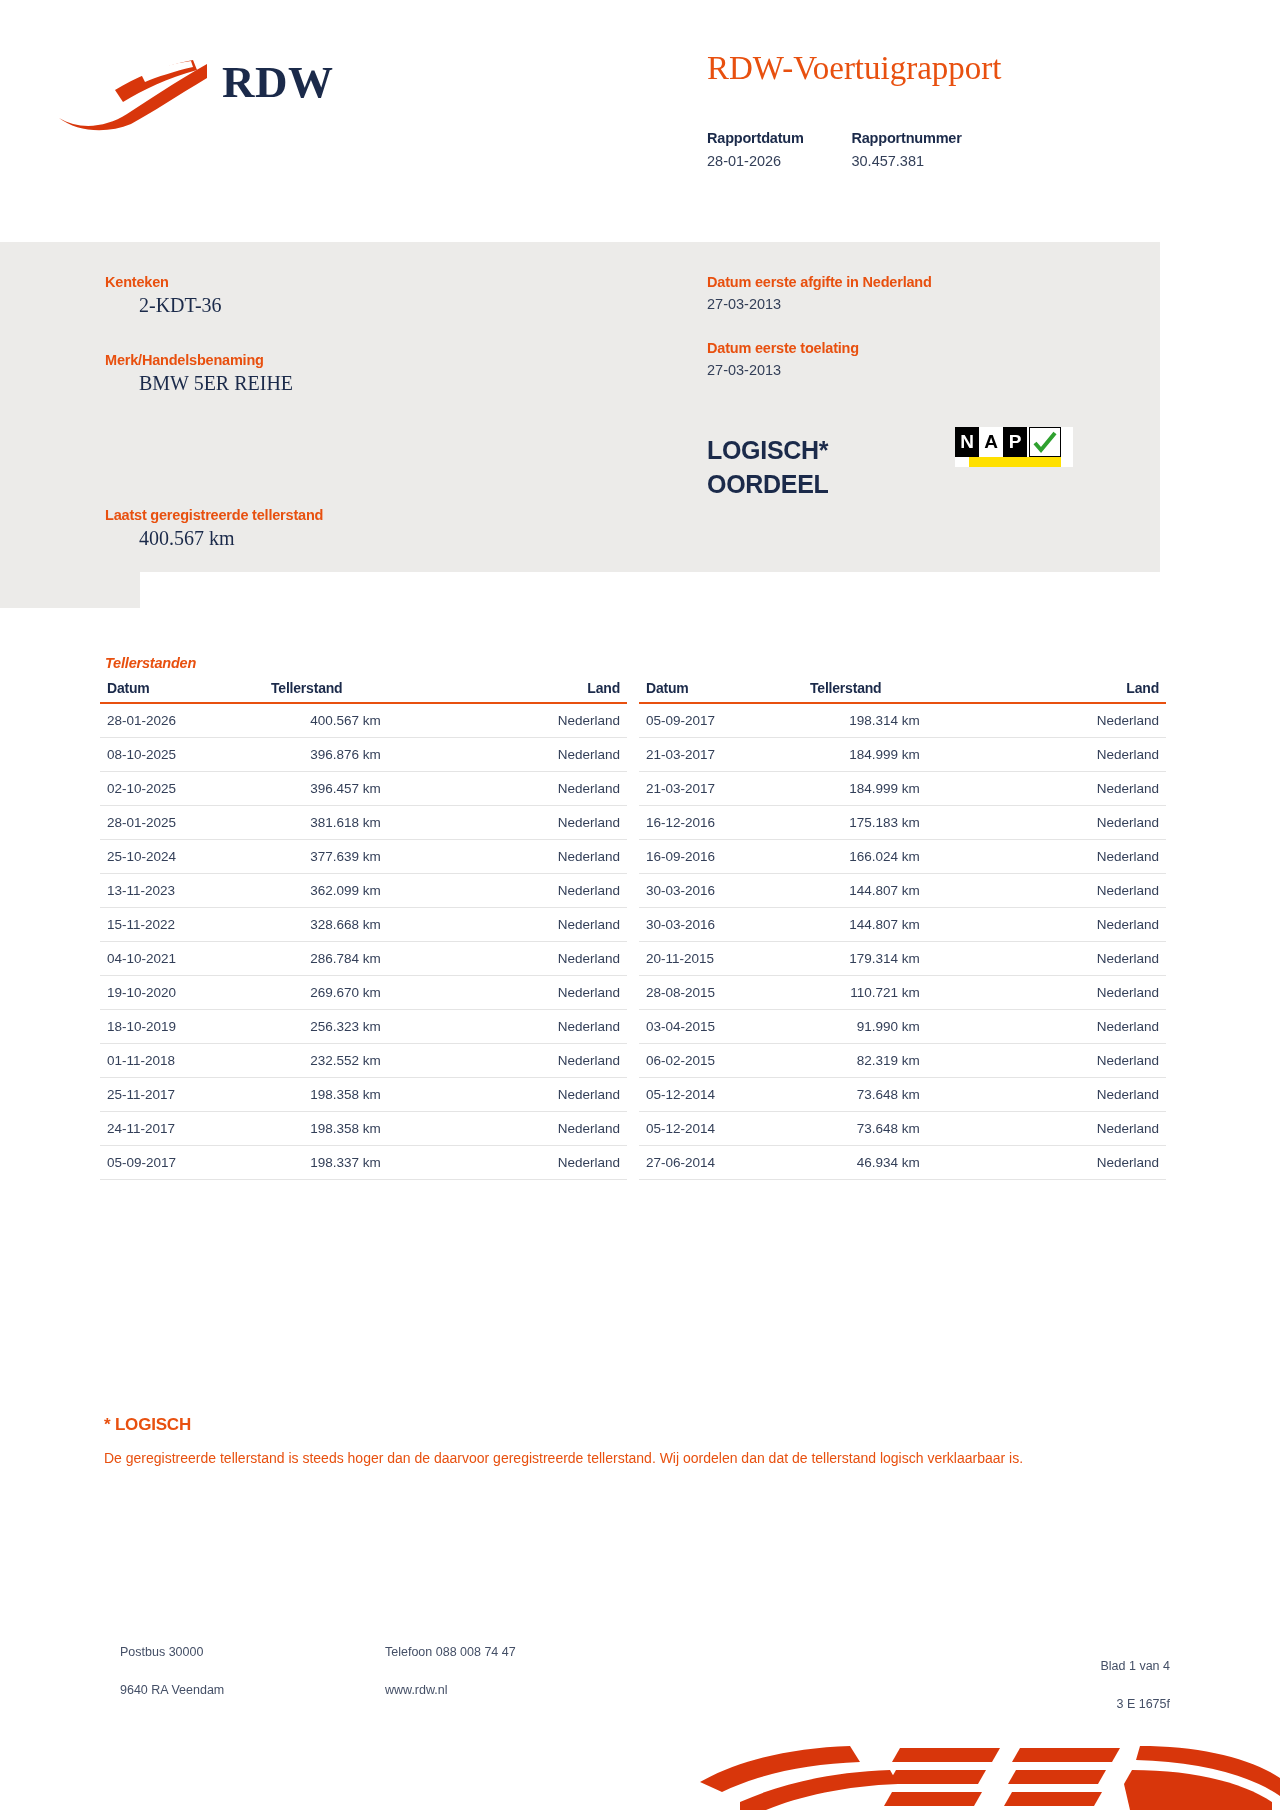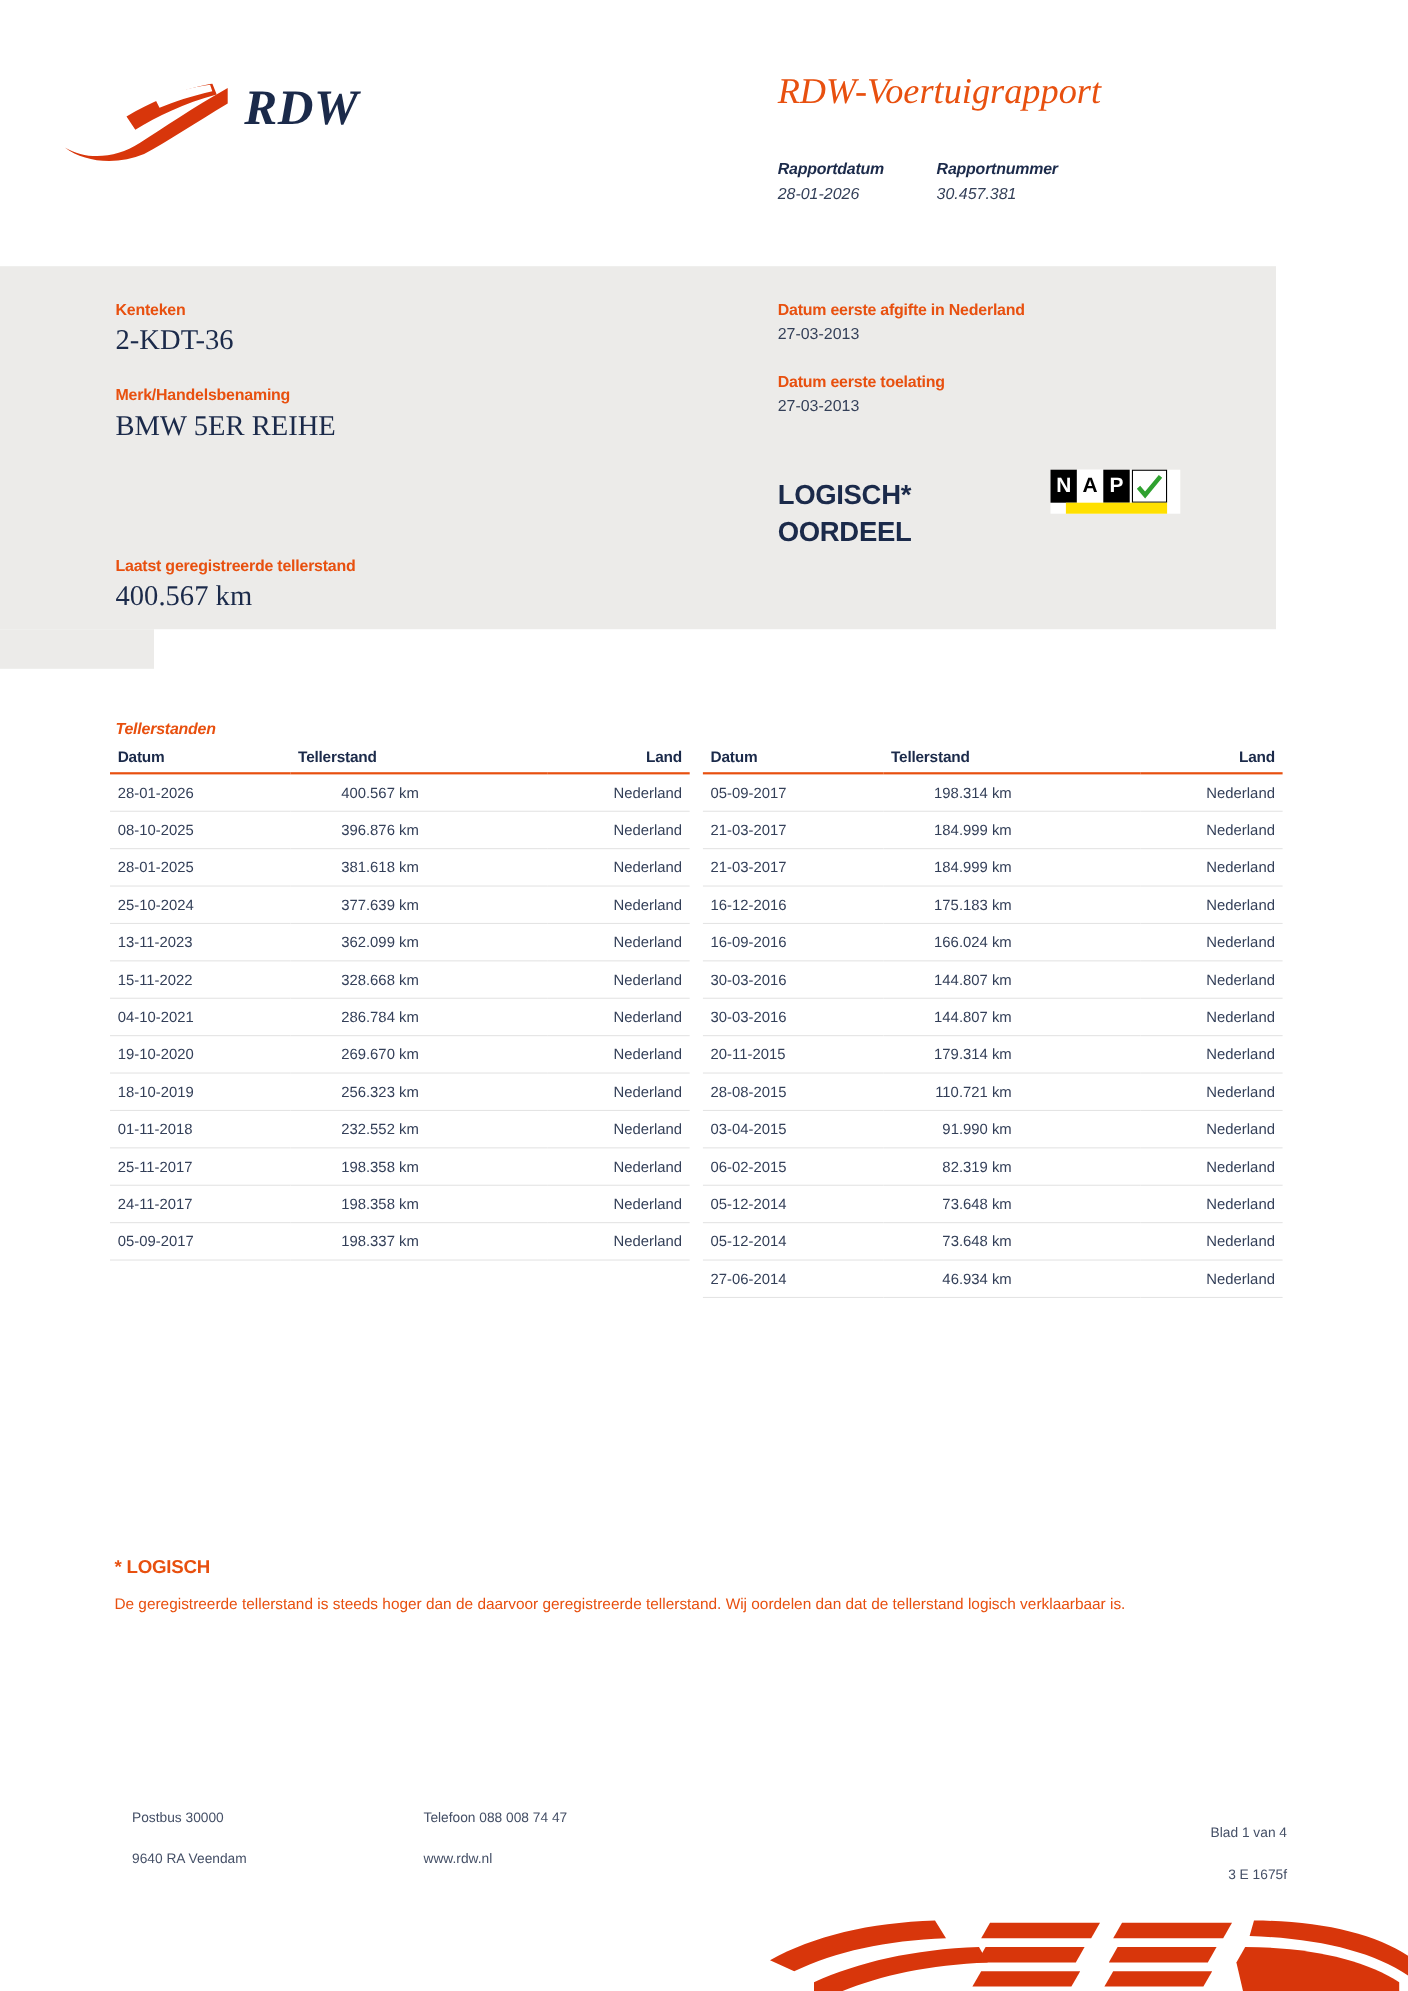--- a/index.html
+++ b/index.html
@@ -17,24 +17,23 @@
   }
   .page {
     position: relative;
     width: 1280px;
     height: 1810px;
   }
 
   
   .header {
     position: absolute;
-    top: 16px; left: 0;
+    top: 0; left: 0;
     width: 1080px;
     height: 238px;
-    font-style: italic;
   }
   .logo-wrap {
     position: absolute;
     left: 57px;
     top: 42px;
     width: 300px;
     height: 110px;
   }
   .logo-mark {
     position: absolute;
@@ -103,23 +102,24 @@
     background: #ecebe9;
   }
   .field-label {
     color: #e8500f;
     font-weight: bold;
     font-size: 14.5px;
     letter-spacing: -0.2px;
   }
   .field-value {
     color: #1b2a4a;
-    font-size: 26px;
+    font-size: 20px;
     font-family: "Liberation Serif", serif;
     margin-top: 4px;
+    margin-left: 34px;
   }
   .panel-left { position: absolute; left: 105px; top: 32px; }
   .panel-left-2 { position: absolute; left: 105px; top: 110px; }
   .panel-left-3 { position: absolute; left: 105px; top: 265px; }
   .panel-right { position: absolute; left: 707px; top: 32px; }
   .panel-right-2 { position: absolute; left: 707px; top: 98px; }
   .small-value {
     color: #333f58;
     font-size: 14.5px;
     margin-top: 6px;
@@ -358,20 +358,25 @@
     </thead>
     <tbody id="left-body">
         <tr>
           <td class="c-date">28-01-2026</td>
           <td class="c-odo"><span class="num">400.567</span> km</td>
           <td class="c-land">Nederland</td>
         </tr>
         <tr>
           <td class="c-date">08-10-2025</td>
           <td class="c-odo"><span class="num">396.876</span> km</td>
+          <td class="c-land">Nederland</td>
+        </tr>
+        <tr>
+          <td class="c-date">02-10-2025</td>
+          <td class="c-odo"><span class="num">396.457</span> km</td>
           <td class="c-land">Nederland</td>
         </tr>
         <tr>
           <td class="c-date">28-01-2025</td>
           <td class="c-odo"><span class="num">381.618</span> km</td>
           <td class="c-land">Nederland</td>
         </tr>
         <tr>
           <td class="c-date">25-10-2024</td>
           <td class="c-odo"><span class="num">377.639</span> km</td>

